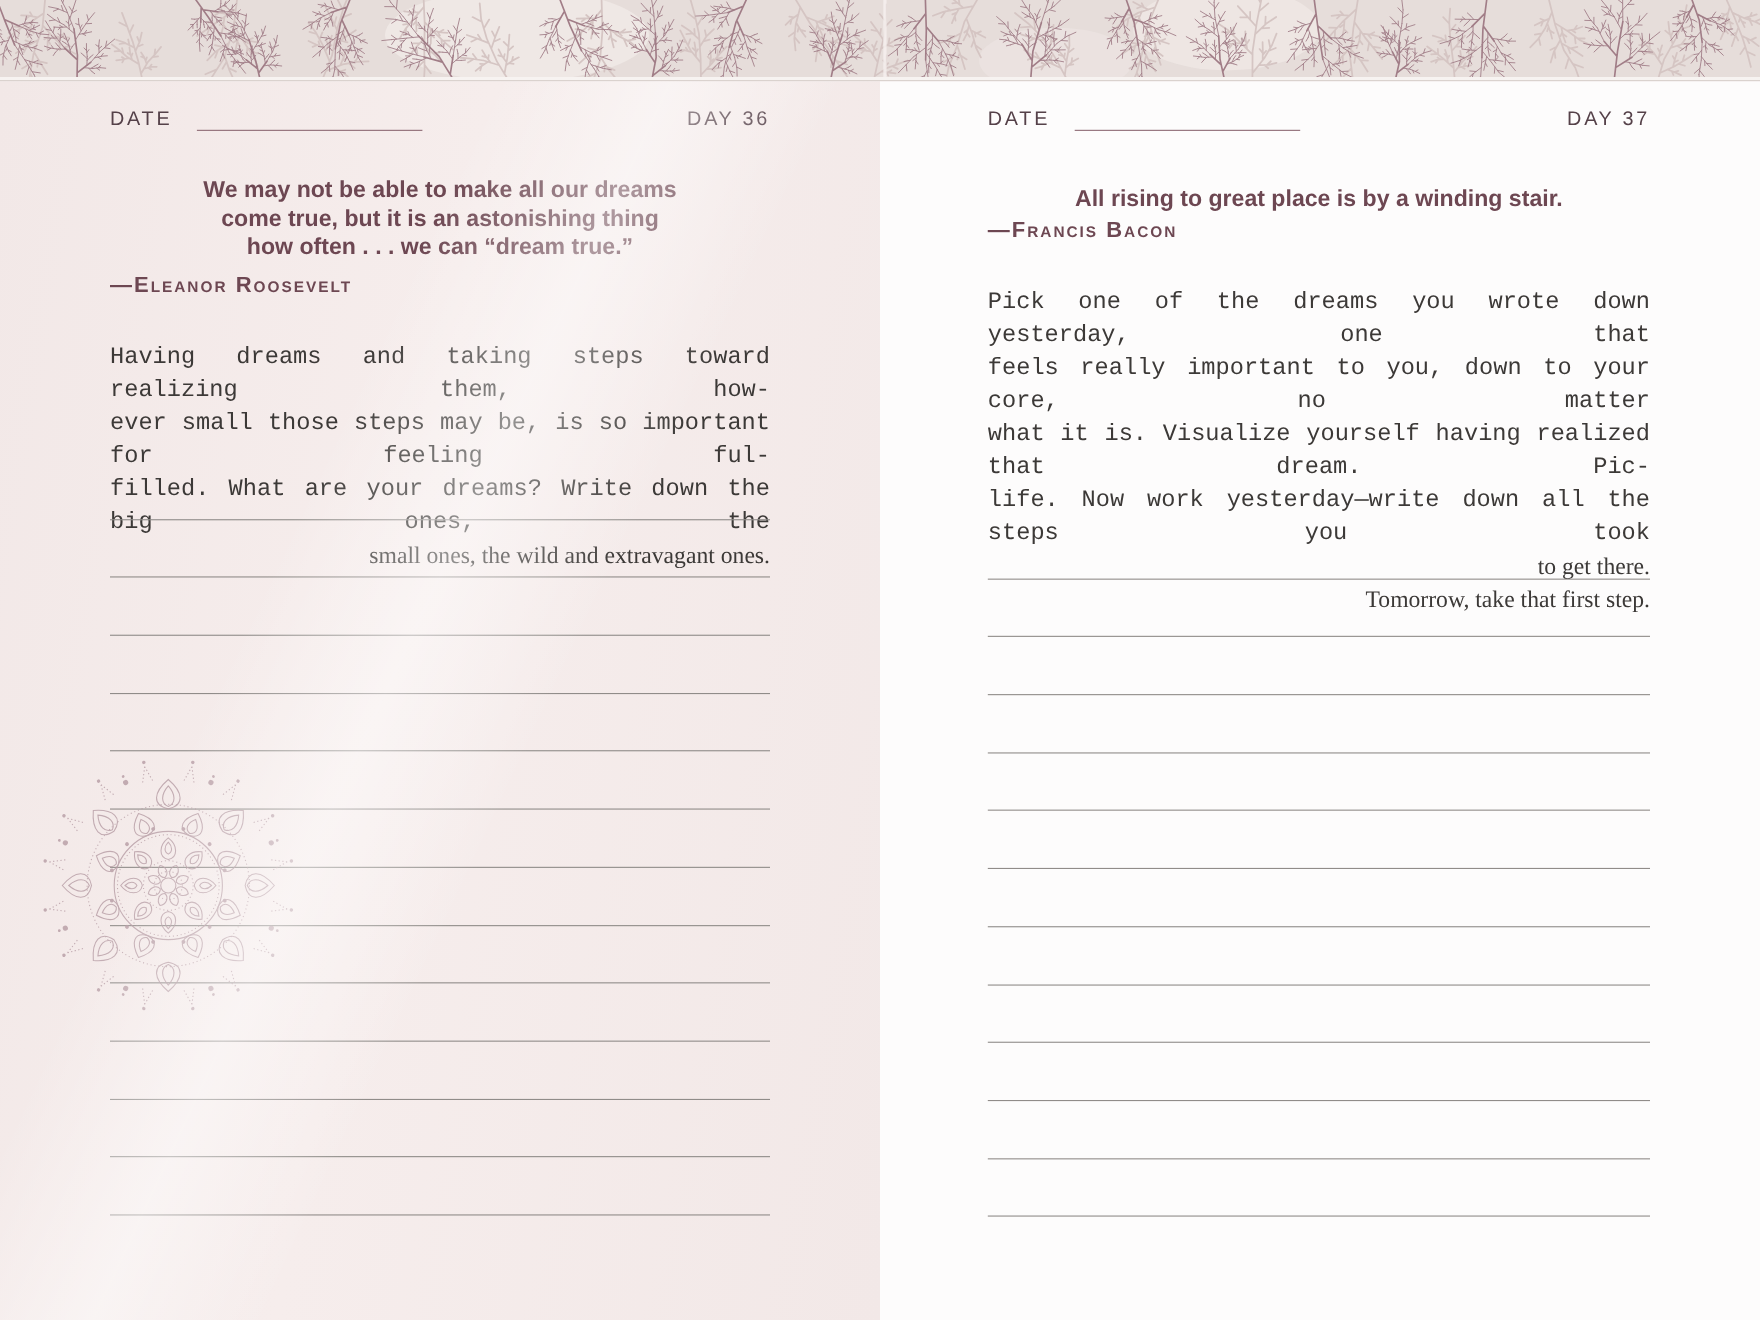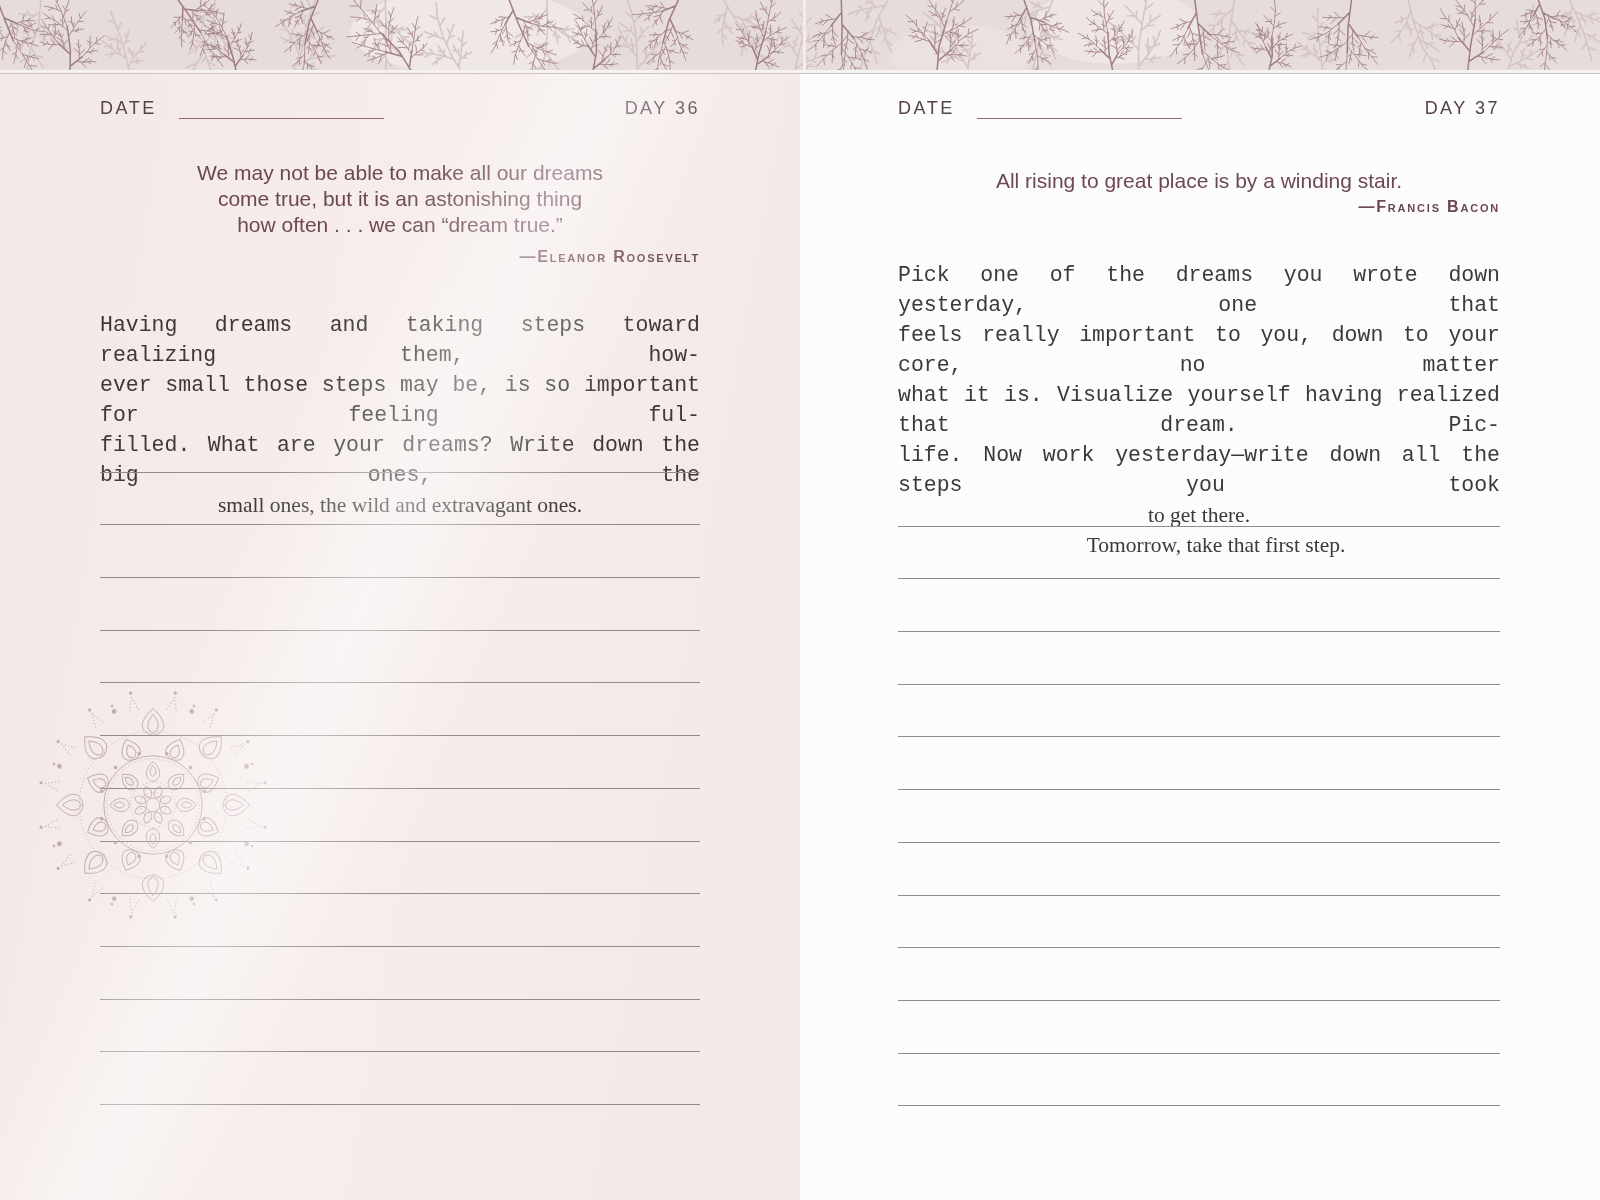--- a/index.html
+++ b/index.html
@@ -19,34 +19,34 @@
     background:linear-gradient(115deg,rgba(255,255,255,0) 34%,rgba(255,255,255,.45) 46%,rgba(255,255,255,0) 58%);}
   .page-right{left:800px;background:#fdfcfc;}
   
   .header{position:absolute;top:24px;left:100px;width:600px;display:flex;align-items:flex-end;
     font-size:18px;letter-spacing:2.5px;color:#554149;}
   .page-right .header{left:98px;width:602px;}
   .dateline{width:205px;margin-left:22px;height:15px;border-bottom:1.5px solid #8e6b75;}
   .hspacer{flex:1;}
   
   .quote{position:absolute;left:100px;width:600px;text-align:center;
-    font-weight:normal;font-size:21px;line-height:26px;color:#6d4752;}
+    font-weight:bold;font-size:21px;line-height:26px;color:#6d4752;}
   .page-left .quote{top:86px;}
   .page-right .quote{left:98px;width:602px;top:94px;}
-  .attr{position:absolute;left:100px;width:600px;text-align:right;
-    font-variant:small-caps;font-weight:bold;font-size:16px;letter-spacing:1.8px;color:#6d4752;}
+  .attr{position:absolute;left:100px;width:600px;text-align:left;
+    font-variant:small-caps;font-weight:bold;font-size:20px;letter-spacing:1.8px;color:#6d4752;}
   .page-left .attr{top:174px;}
   .page-right .attr{left:98px;width:602px;top:124px;}
   
   .prompt{position:absolute;left:100px;width:600px;
     font-family:"Liberation Serif",serif;font-size:21.5px;line-height:30px;color:#3c3937;}
   .page-left .prompt{top:236px;}
   .page-right .prompt{left:98px;width:602px;top:186px;}
   .jl{text-align:justify;text-align-last:justify;font-family:Liberation Mono, monospace;}
-  .ll{text-align:center;}
+  .ll{text-align:right;}
   .indent{text-indent:34px;}
   
   .rules{position:absolute;left:100px;width:600px;}
   .page-left .rules{top:346px;}
   .page-right .rules{left:98px;width:602px;top:400px;}
   .rule{height:52.7px;border-bottom:1px solid #908c89;box-sizing:border-box;}
   
   .mandala{position:absolute;left:33px;top:611px;width:240px;height:240px;opacity:.8;}
   .mnd{stroke:#b69ca4;color:#b69ca4;stroke-width:1;fill:none;}
 </style>

